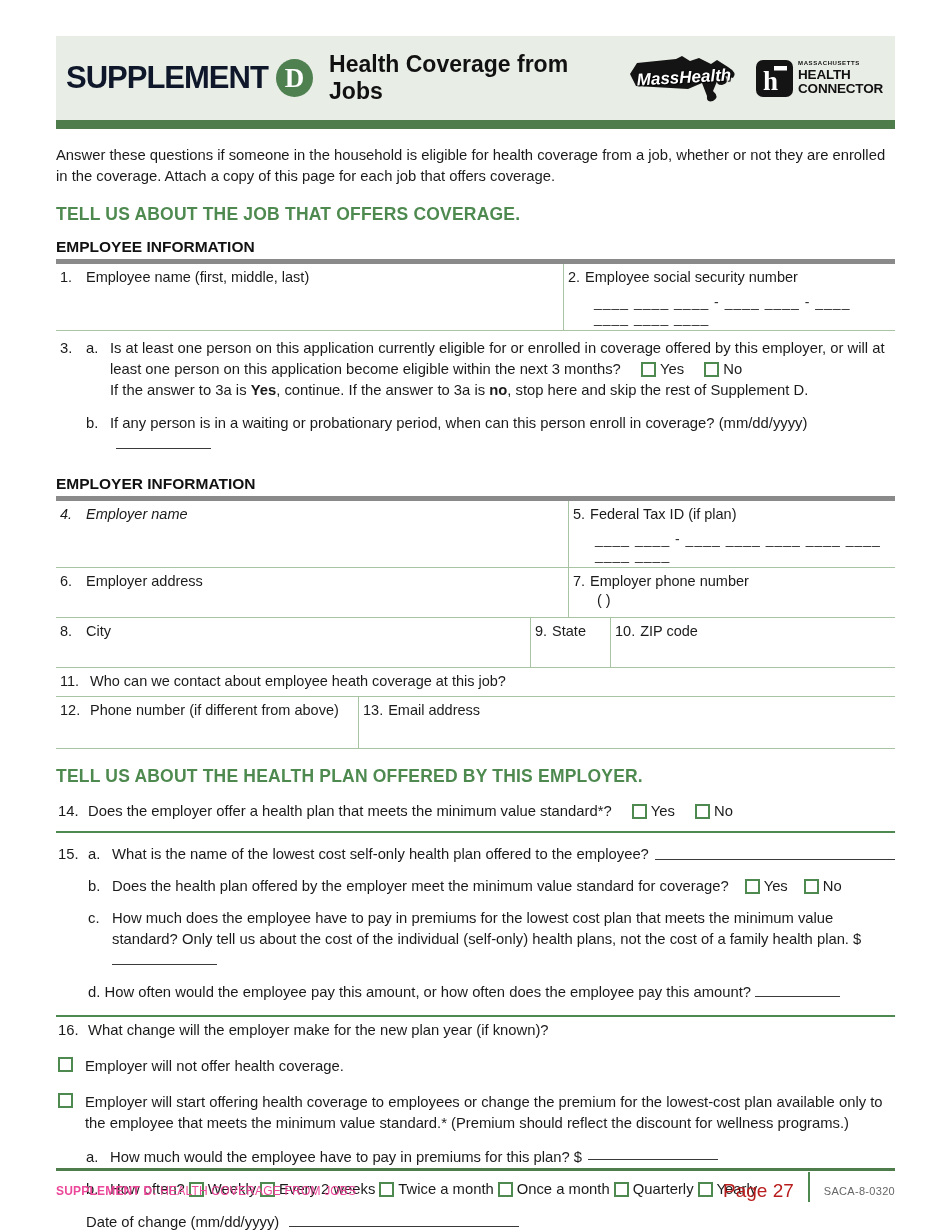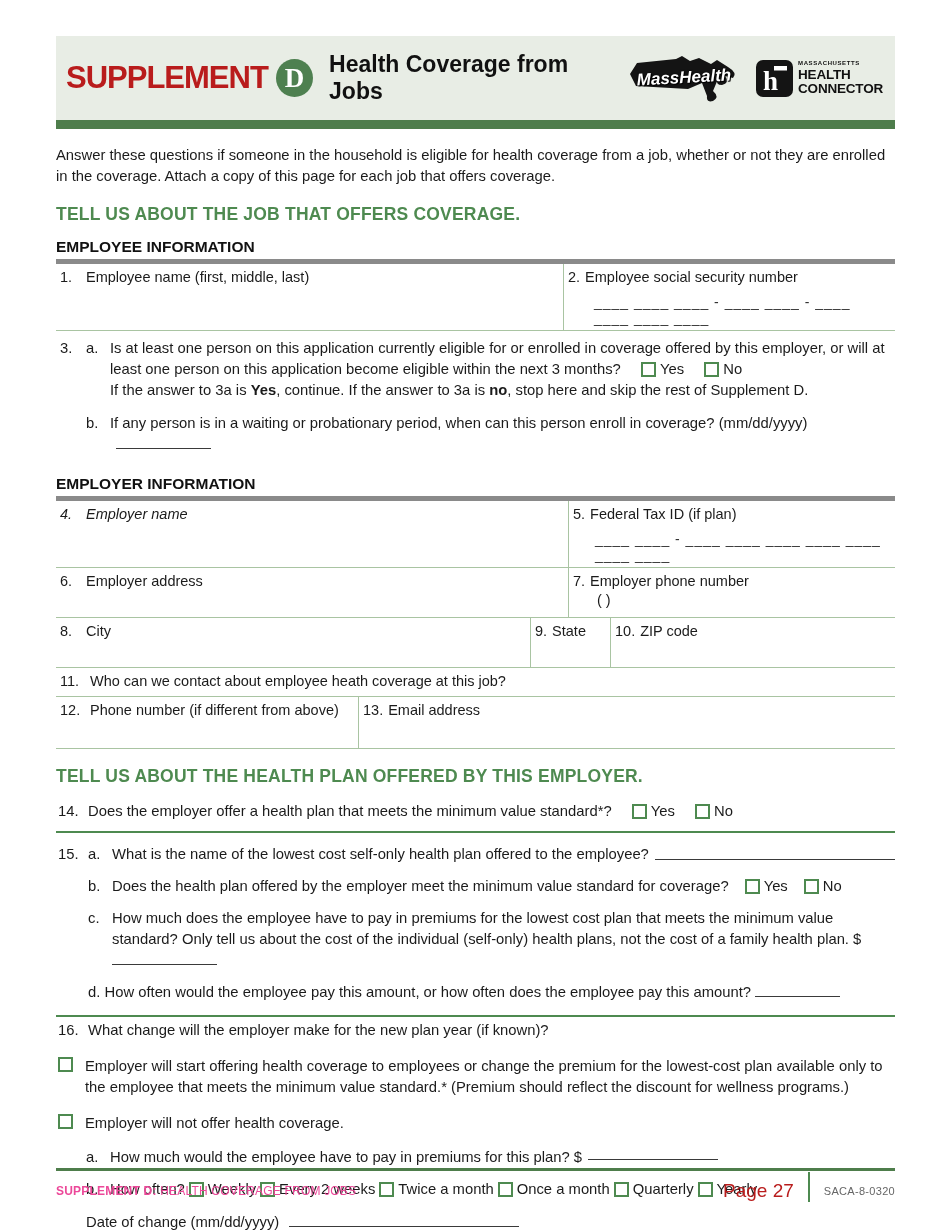--- a/index.html
+++ b/index.html
@@ -7,21 +7,21 @@
   .page {
     position:relative; width:950px; height:1230px; background:#fff;
     font-family:"Liberation Sans", sans-serif; color:#1b1b1b; overflow:hidden;
   }
   .content { position:absolute; left:56px; width:839px; top:0; }
 
   
   .hdr { margin-top:36px; height:84px; background:#e8ede5; display:flex;
          align-items:center; justify-content:space-between; padding:0 12px 0 10px; }
   .hdr-left { display:flex; align-items:center; }
-  .sup-word { font-size:31px; font-weight:bold; letter-spacing:-1px; color:#b91c1c; }
+  .sup-word { font-size:31px; font-weight:bold; letter-spacing:-1px; color:#0f172a; }
   .d-badge { width:38px; height:38px; border-radius:50%; background:#4e8050; color:#fff;
              display:flex; align-items:center; justify-content:center;
              font-family:"Liberation Serif", serif; font-weight:bold; font-size:27px;
              margin-left:8px; }
   .hdr-title { font-size:23px; font-weight:bold; margin-left:16px; color:#111; }
   .hdr-right { display:flex; align-items:center; gap:10px; }
   .mh-logo { position:relative; width:124px; height:56px; }
   .mh-text { position:absolute; left:2px; top:18px; width:120px; text-align:center;
              color:#fff; font-weight:bold; font-style:italic; font-size:17px;
              text-shadow:0 0 2px #000, 1px 1px 0 #000; transform:rotate(-3deg); }
@@ -243,26 +243,26 @@
     <span class="txt"><span>d.</span> <span>How often would the employee pay this amount, or how often does the employee pay this amount?</span> <span class="blank w85"></span></span>
   </div>
 
   <div class="q16wrap" style="border-top:2px solid #4e8a50; margin-top:12px;">
     <div class="q q16">
       <span class="num-w">16.</span><span>What change will the employer make for the new plan year (if known)?</span>
     </div>
 
     <div class="q opt">
       <span class="cb"></span>
-      <span class="txt">Employer will start offering health coverage to employees or change the premium for the lowest-cost plan available only to the employee that meets the minimum value standard.* (Premium should reflect the discount for wellness programs.)</span>
+      <span class="txt">Employer will not offer health coverage.</span>
     </div>
 
     <div class="q opt">
       <span class="cb"></span>
-      <span class="txt">Employer will not offer health coverage.</span>
+      <span class="txt">Employer will start offering health coverage to employees or change the premium for the lowest-cost plan available only to the employee that meets the minimum value standard.* (Premium should reflect the discount for wellness programs.)</span>
     </div>
 
     <div class="q suba">
       <span class="sub-l">a.</span>
       <span>How much would the employee have to pay in premiums for this plan? $</span>
       <span class="blank w130" style="margin-left:6px;"></span>
     </div>
 
     <div class="q freqline">
       <span class="sub-l">b.</span>

